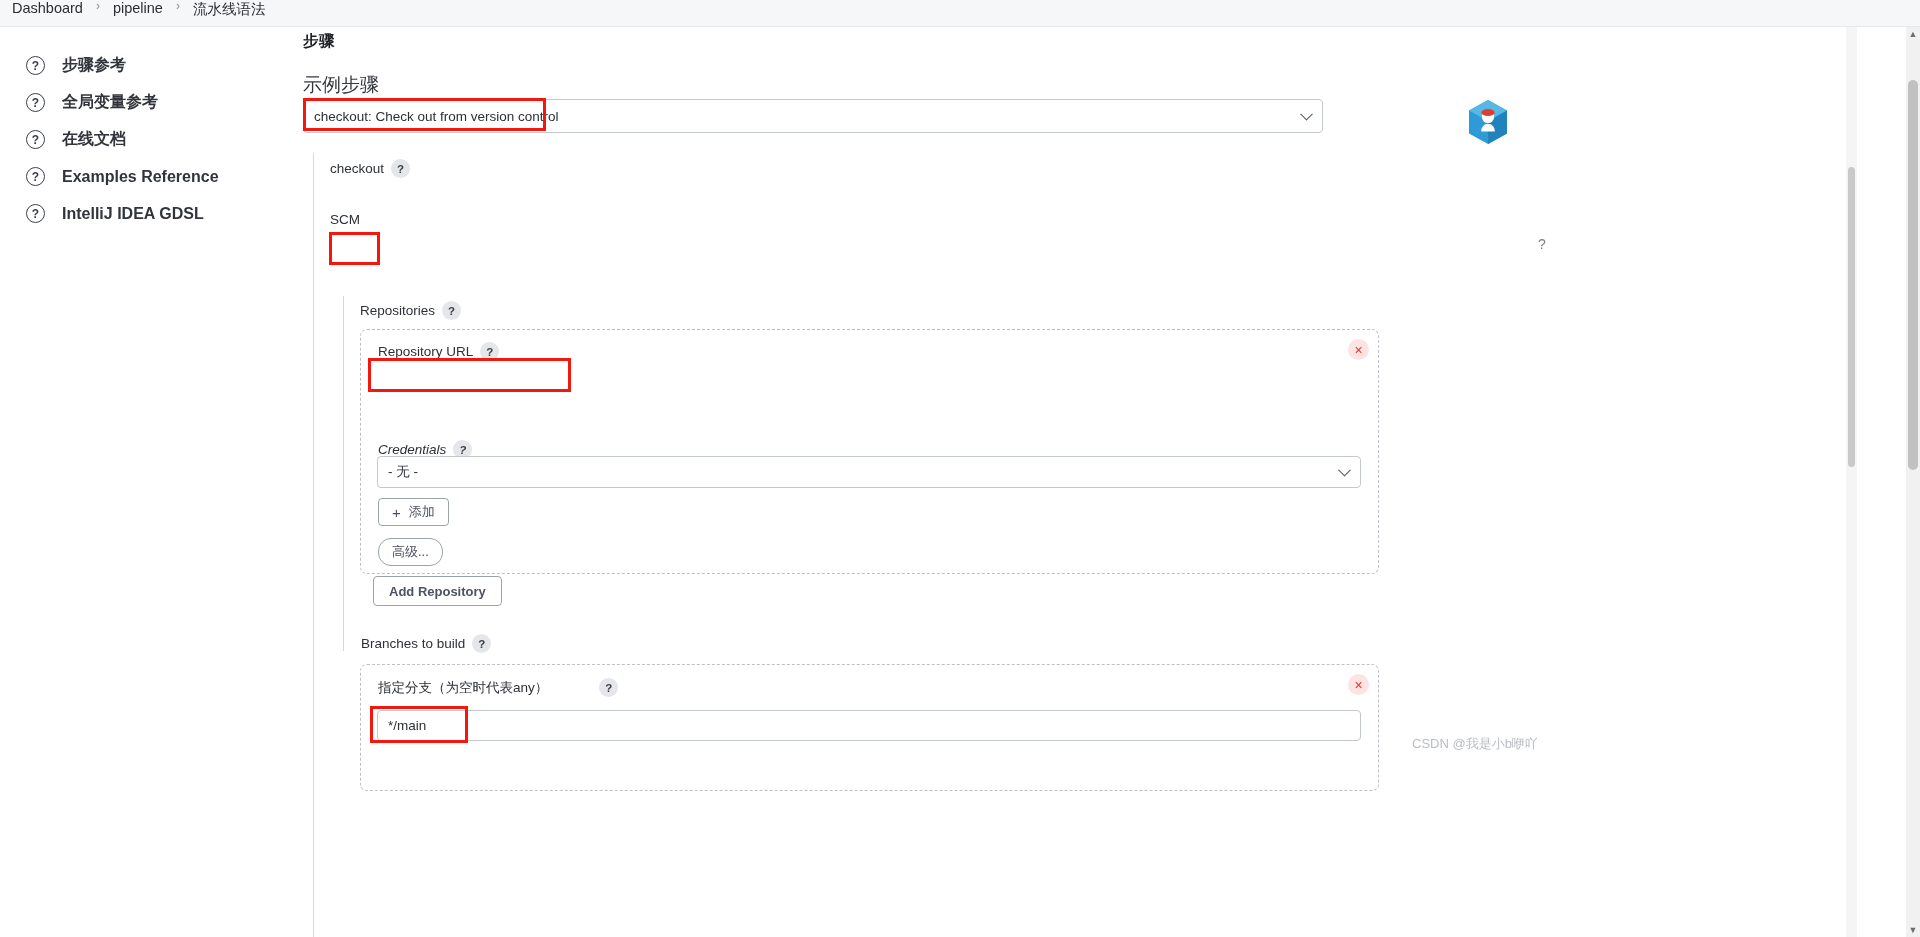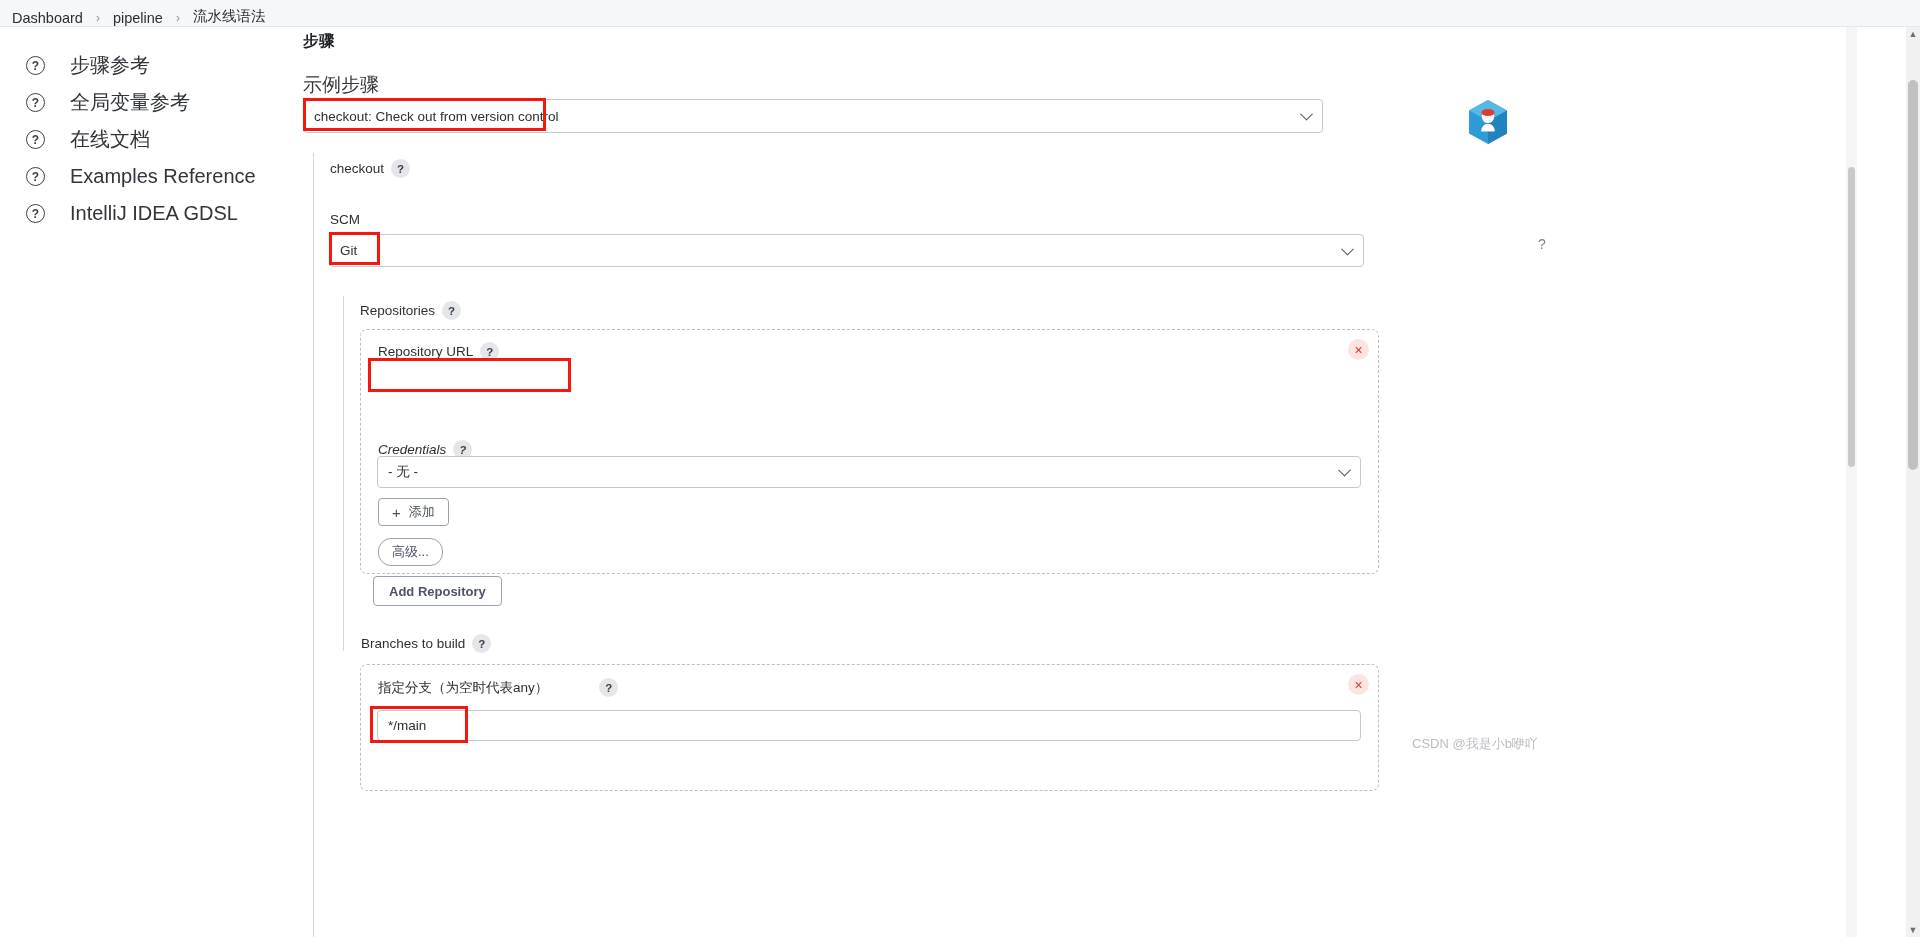--- a/index.html
+++ b/index.html
@@ -11,21 +11,21 @@
     color: #1f2227;
   }
   #app { position: relative; width: 1920px; height: 937px; }
 
   
   .breadcrumb-bar {
     position: absolute; top: 0; left: 0;
     width: 1920px; height: 27px;
     background: #f6f7f9;
     border-bottom: 1px solid #e6e8ec;
-    display: flex; align-items: flex-end;
+    display: flex; align-items: flex-start;
     padding-left: 12px;
     font-size: 14.5px;
     color: #2b2e33;
   }
   .crumb { color: #2b2e33; text-decoration: none; white-space: nowrap; }
   .crumb-sep {
     margin: 0 13px; color: #8d9196; font-size: 12px;
     display: inline-block; transform: translateY(-1px);
   }
 
@@ -35,22 +35,22 @@
     width: 300px; height: 910px;
     background: #ffffff;
     padding-top: 20px;
   }
   .side-item {
     display: flex; align-items: center;
     height: 37px; padding-left: 26px;
     cursor: pointer;
   }
   .side-item-label {
-    font-size: 20px; color: #31353b;
-    margin-left: 25px; white-space: nowrap;
+    font-size: 16px; color: #31353b;
+    margin-left: 17px; white-space: nowrap; font-weight: bold;
   }
   .q-circle {
     width: 19px; height: 19px; border-radius: 50%;
     border: 1.6px solid #3c4048;
     display: flex; align-items: center; justify-content: center;
     font-size: 12px; line-height: 1; color: #3c4048;
     font-weight: 600; flex: none;
   }
   .q-circle span { transform: translateY(-0.5px); }
 
@@ -270,24 +270,20 @@
 
       <div class="rule-block" style="left:13px; top:126px; width:1530px; height:790px;">
 
         <div class="field-label" style="position:absolute; left:16px; top:6px;">
           <span>checkout</span>
           <span class="help-badge">?</span>
         </div>
 
         <div class="field-label" style="position:absolute; left:16px; top:59px;">SCM</div>
 
-        <div class="j-select" style="position:absolute; left:15px; top:81px; width:1035px; height:33px;">
-          <span>Git</span>
-          <span class="chev"></span>
-        </div>
 
         <div class="rule-block" style="left:29px; top:143px; width:1060px; height:355px;">
 
           <div class="field-label" style="position:absolute; left:16px; top:5px;">
             <span>Repositories</span>
             <span class="help-badge">?</span>
           </div>
 
           <div class="dashed-box" style="left:16px; top:33px; width:1019px; height:245px;">
 

